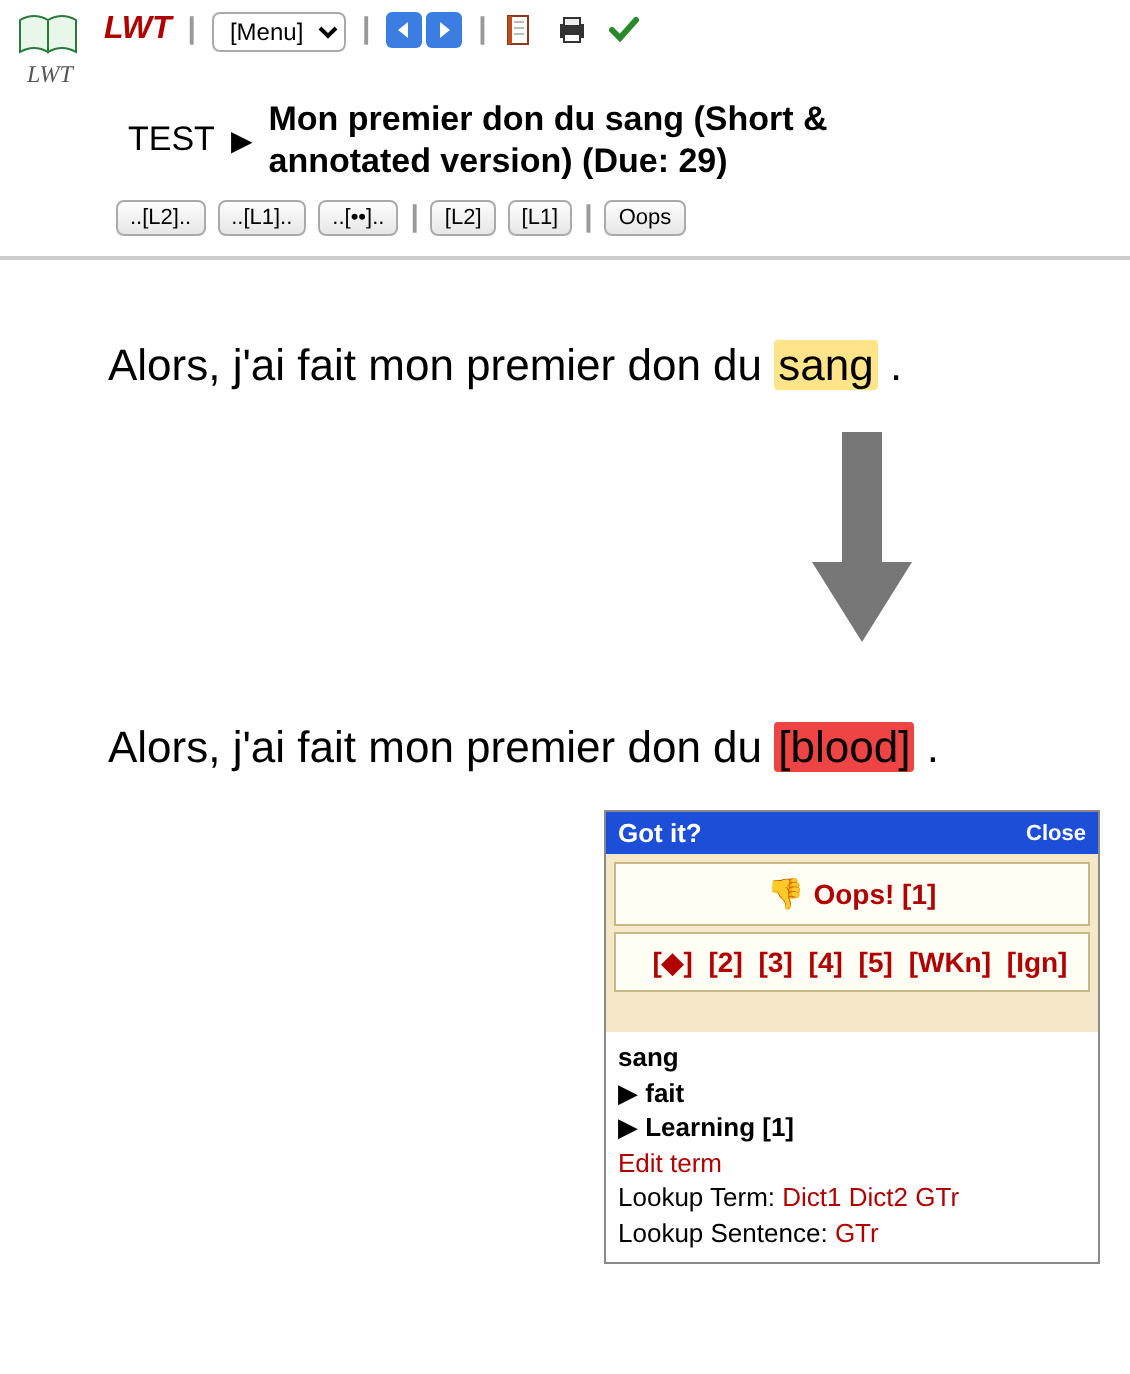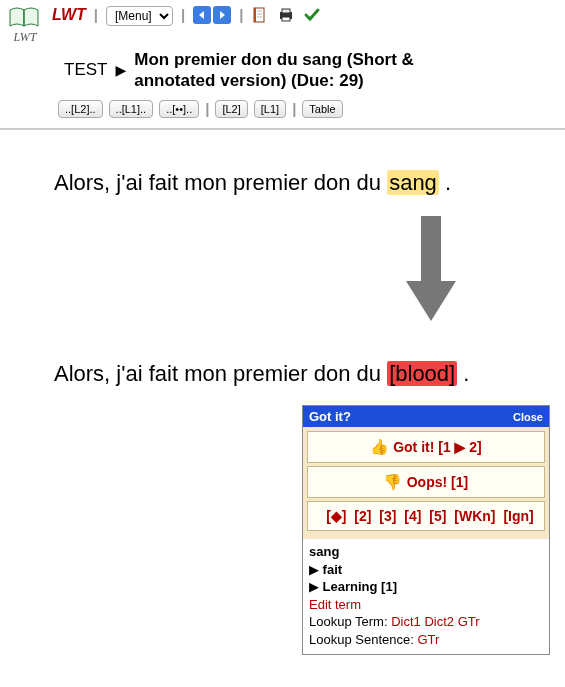--- a/index.html
+++ b/index.html
@@ -152,21 +152,21 @@
     background: #fffef5;
     border: 1px solid #c7b986;
     padding: 6px 4px;
     text-align: center;
     font-weight: bold;
     color: #b00000;
     margin-bottom: 3px;
     font-size: 14px;
     cursor: pointer;
   }
-  .popup-cell:last-child { margin-bottom: 4px; padding-left: 12px; }
+  .popup-cell:last-child { margin-bottom: 16px; padding-left: 12px; }
   .thumbs { font-size:15px; }
   .level-row span {
     cursor: pointer;
     padding: 0 2px;
   }
   .popup-details {
     padding: 4px 6px 6px 6px;
     font-size: 13px;
     line-height: 1.35;
   }
@@ -237,21 +237,21 @@
   </div>
 
   <div class="btn-row">
     <button class="tb-btn">..[L2]..</button>
     <button class="tb-btn">..[L1]..</button>
     <button class="tb-btn">..[••]..</button>
     <span class="sep">|</span>
     <button class="tb-btn">[L2]</button>
     <button class="tb-btn">[L1]</button>
     <span class="sep">|</span>
-    <button class="tb-btn">Table</button>
+    <button class="tb-btn">Oops</button>
   </div>
 </div>
 
 <div class="content">
   <div class="sentence">
     <span>Alors, j'ai fait mon premier don du </span><span class="highlight-yellow">sang</span><span> .</span>
   </div>
 
   <div class="arrow-down">
     <svg width="60" height="110" viewBox="0 0 60 110">
@@ -264,23 +264,20 @@
     <span>Alors, j'ai fait mon premier don du </span><span class="highlight-peach">[blood]</span><span> .</span>
   </div>
 </div>
 
 <div class="popup">
   <div class="popup-title">
     <span>Got it?</span>
     <span class="close">Close</span>
   </div>
   <div class="popup-body">
-    <div class="popup-cell">
-      <span class="thumbs">👍 </span><span>Got it! [1 ▶ 2]</span>
-    </div>
     <div class="popup-cell">
       <span class="thumbs">👎 </span><span>Oops! [1]</span>
     </div>
     <div class="popup-cell level-row">
       <span>[◆]</span>
       <span>[2]</span>
       <span>[3]</span>
       <span>[4]</span>
       <span>[5]</span>
       <span>[WKn]</span>

